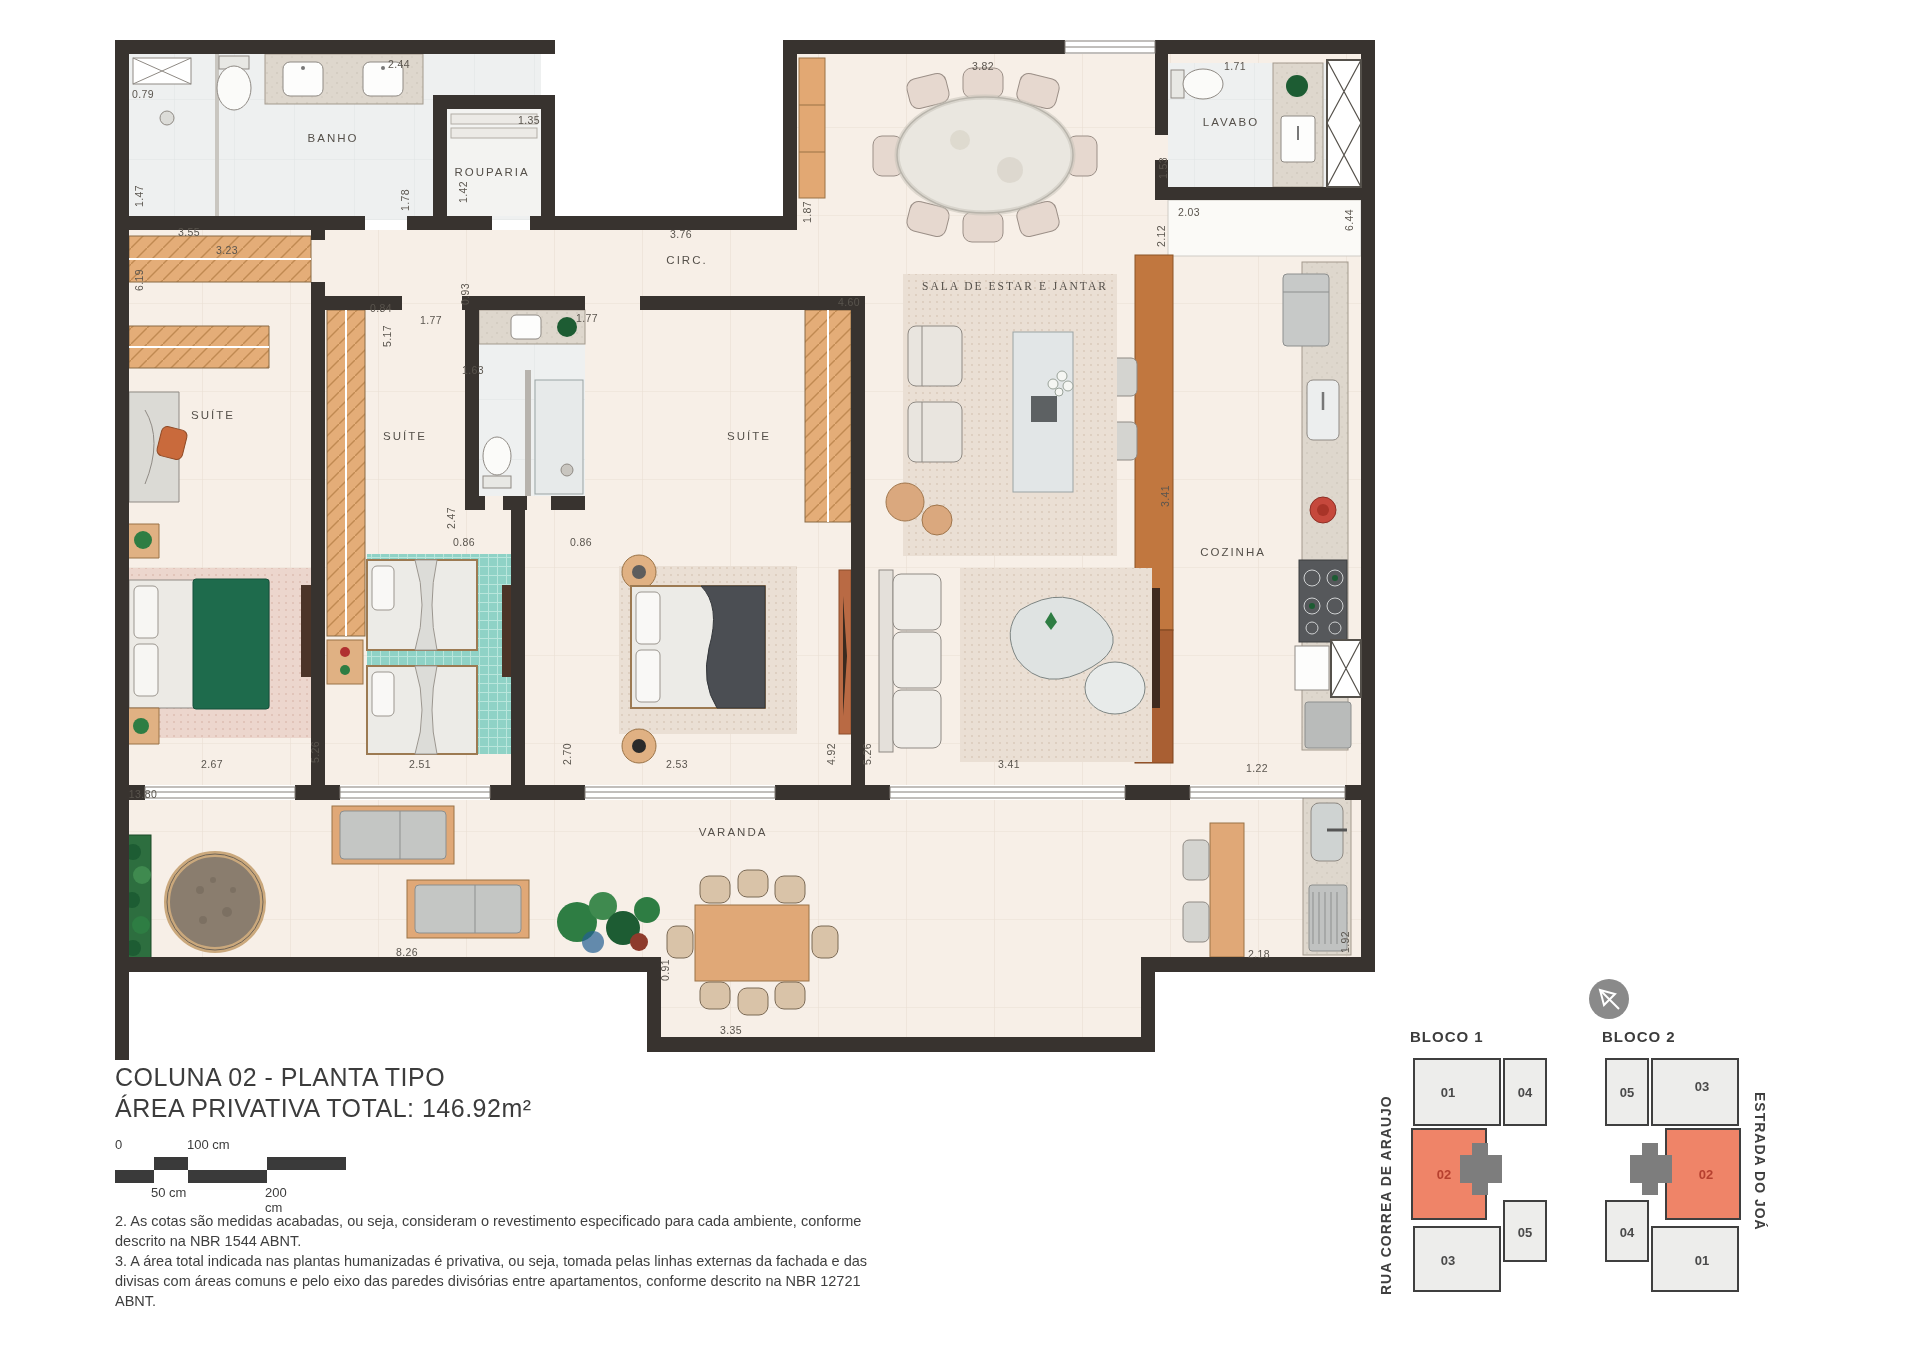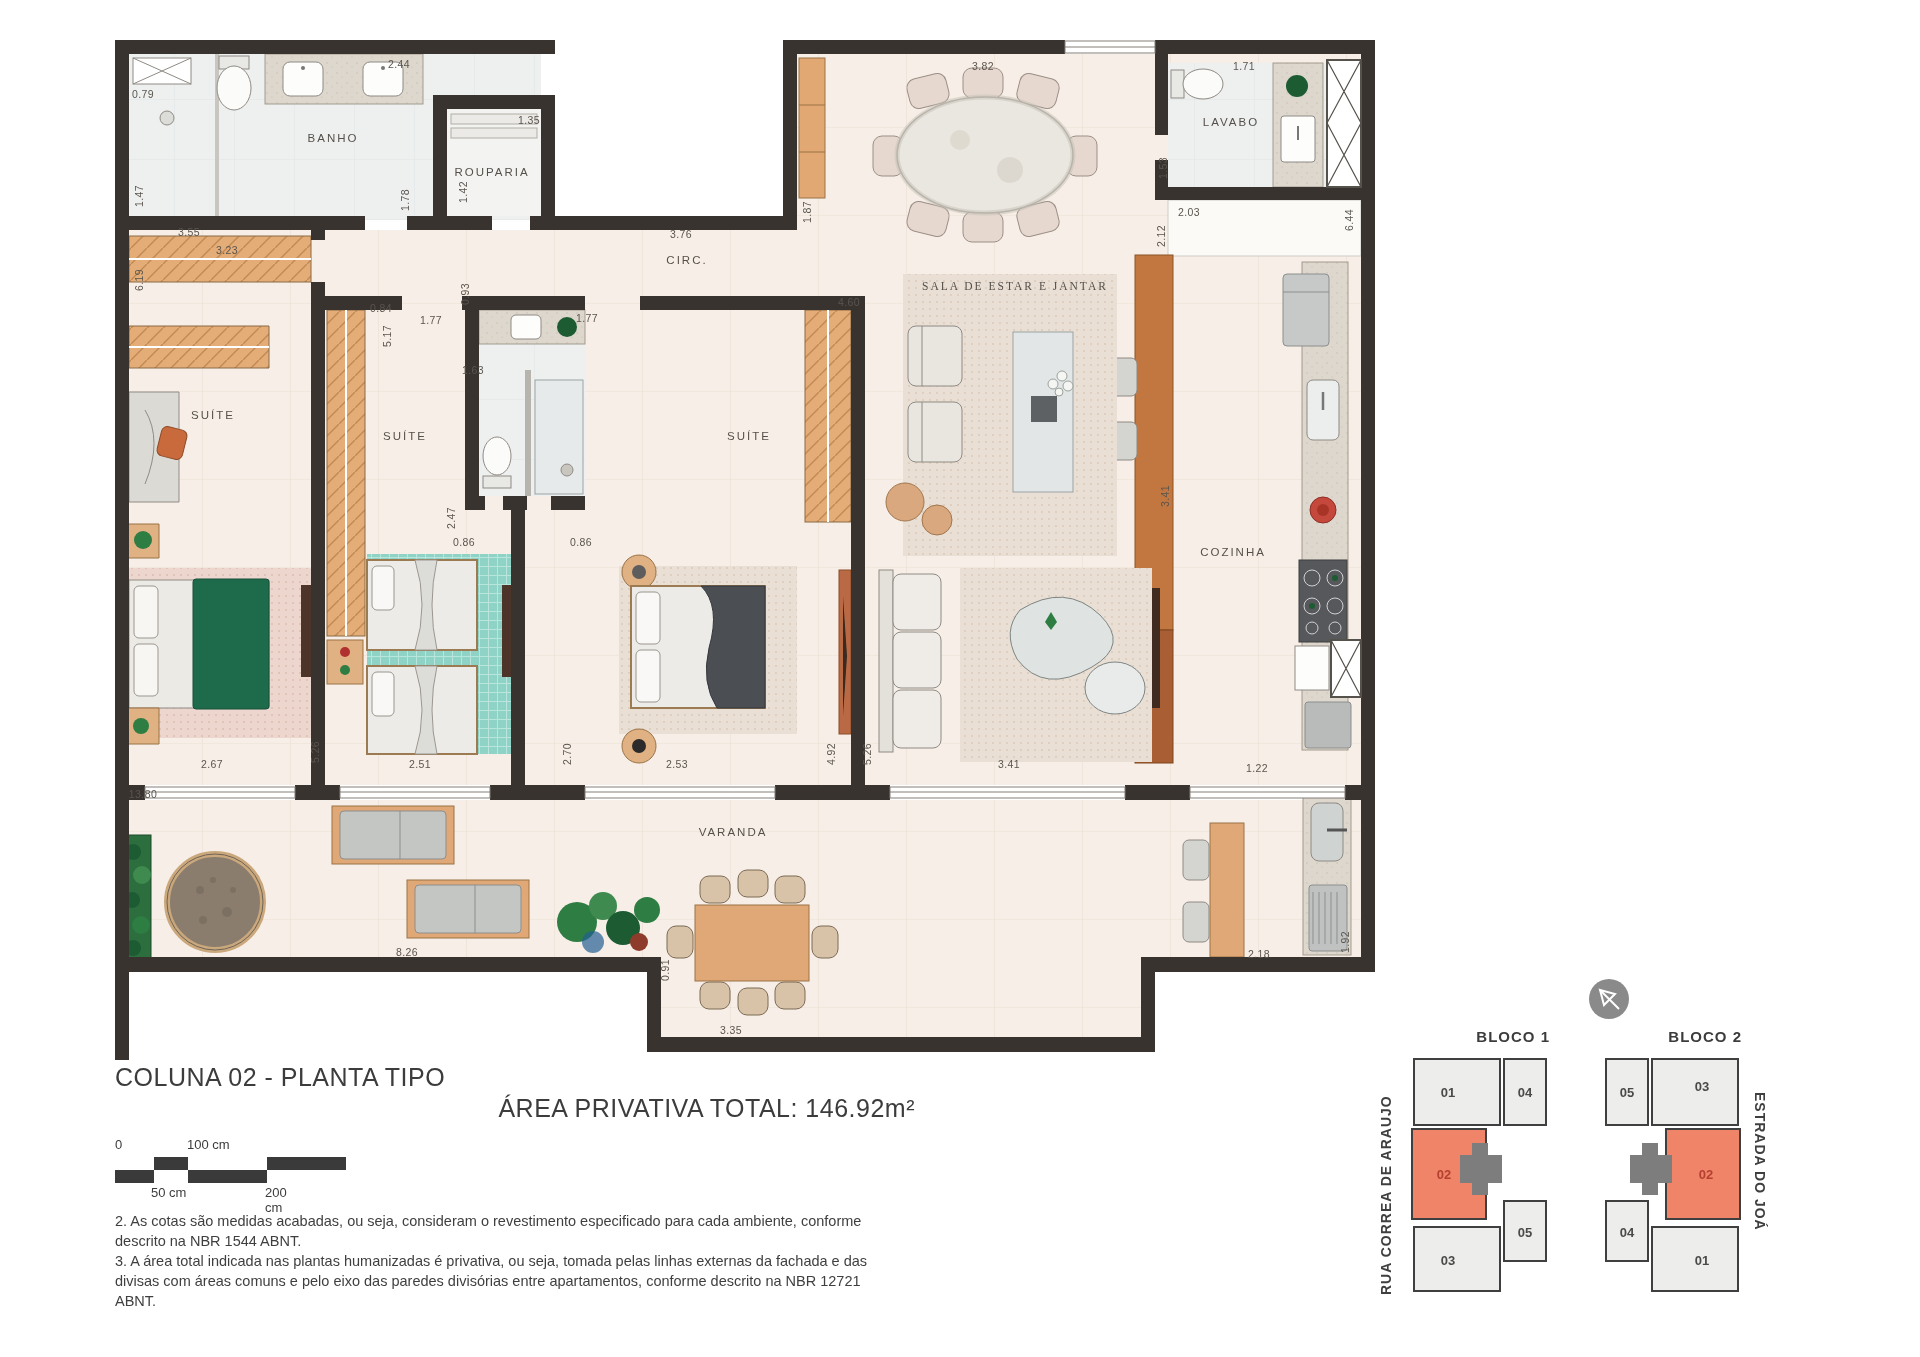--- a/index.html
+++ b/index.html
@@ -10,30 +10,30 @@
   #plan svg{position:absolute;left:0;top:0;}
   .overlay{position:absolute;left:0;top:0;width:100%;height:100%;pointer-events:none;}
   .room-label{position:absolute;transform:translate(-50%,-50%);font-size:11.5px;letter-spacing:2px;
               color:#55504a;white-space:nowrap;}
   .dim{position:absolute;transform:translate(-50%,-50%);font-size:10.5px;letter-spacing:.4px;
        color:#5a554e;white-space:nowrap;}
   .dim.v{transform:translate(-50%,-50%) rotate(-90deg);}
   
   #titleblock{position:absolute;left:115px;top:1063px;width:800px;}
   #titleblock h1{margin:0;font-size:25px;font-weight:400;letter-spacing:.5px;color:#3c3c3c;}
-  #titleblock h2{margin:2px 0 0 0;font-size:25px;font-weight:400;letter-spacing:.5px;color:#3c3c3c;text-align:right;}
+  #titleblock h2{margin:2px 0 0 0;font-size:25px;font-weight:400;letter-spacing:.5px;color:#3c3c3c;}
   #scalebar{position:relative;margin-top:14px;width:180px;height:58px;font-size:13px;color:#3c3c3c;}
   #scalebar .lbl{position:absolute;}
   #scalebar .bar{position:absolute;top:20px;height:13px;background:#3a3a3a;}
   #scalebar .bar.low{top:33px;}
   #notes{margin-top:16px;font-size:14.5px;line-height:1.38;color:#3f3f3f;width:780px;}
   #notes p{margin:0;}
   
   .bloco{position:absolute;width:140px;}
-  .bloco .bloco-title{text-align:right;font-size:15px;font-weight:700;letter-spacing:1px;color:#3c3c3c;margin-bottom:6px;}
+  .bloco .bloco-title{text-align:left;font-size:15px;font-weight:700;letter-spacing:1px;color:#3c3c3c;margin-bottom:6px;}
   .street{position:absolute;font-size:14px;font-weight:700;letter-spacing:1px;color:#3f3f3f;white-space:nowrap;}
   .street.left{writing-mode:vertical-rl;transform:rotate(180deg);}
   .street.right{writing-mode:vertical-rl;}
   #compass{position:absolute;left:1588px;top:978px;}
   .unit-num{font-size:13px;font-weight:700;fill:#4a4a4a;}
   .unit-num.hl{fill:#b6402f;}
 </style>
 </head>
 <body>
 <div id="canvas">
@@ -404,21 +404,21 @@
         <span class="room-label" style="left: 98px; top: 375px;">SUÍTE</span>
         <span class="room-label" style="left: 290px; top: 396px;">SUÍTE</span>
         <span class="room-label" style="left: 634px; top: 396px;">SUÍTE</span>
         <span class="room-label" style="left: 618px; top: 792px;">VARANDA</span>
       </div>
 <div class="overlay" id="dim-labels">
         <span class="dim" style="left: 284px; top: 24px;">2.44</span>
         <span class="dim" style="left: 28px; top: 54px;">0.79</span>
         <span class="dim" style="left: 414px; top: 80px;">1.35</span>
         <span class="dim" style="left: 868px; top: 26px;">3.82</span>
-        <span class="dim" style="left: 1120px; top: 26px; margin-left: 9px;">1.71</span>
+        <span class="dim" style="left: 1120px; top: 26px;">1.71</span>
         <span class="dim" style="left: 112px; top: 166px; margin-top: 44px;">3.23</span>
         <span class="dim v" style="left: 24px; top: 156px;">1.47</span>
         <span class="dim v" style="left: 290px; top: 160px;">1.78</span>
         <span class="dim v" style="left: 348px; top: 152px;">1.42</span>
         <span class="dim v" style="left: 692px; top: 172px;">1.87</span>
         <span class="dim" style="left: 566px; top: 194px;">3.76</span>
         <span class="dim v" style="left: 1048px; top: 128px;">1.53</span>
         <span class="dim" style="left: 1074px; top: 172px;">2.03</span>
         <span class="dim v" style="left: 1046px; top: 196px;">2.12</span>
         <span class="dim v" style="left: 1234px; top: 180px;">6.44</span>

